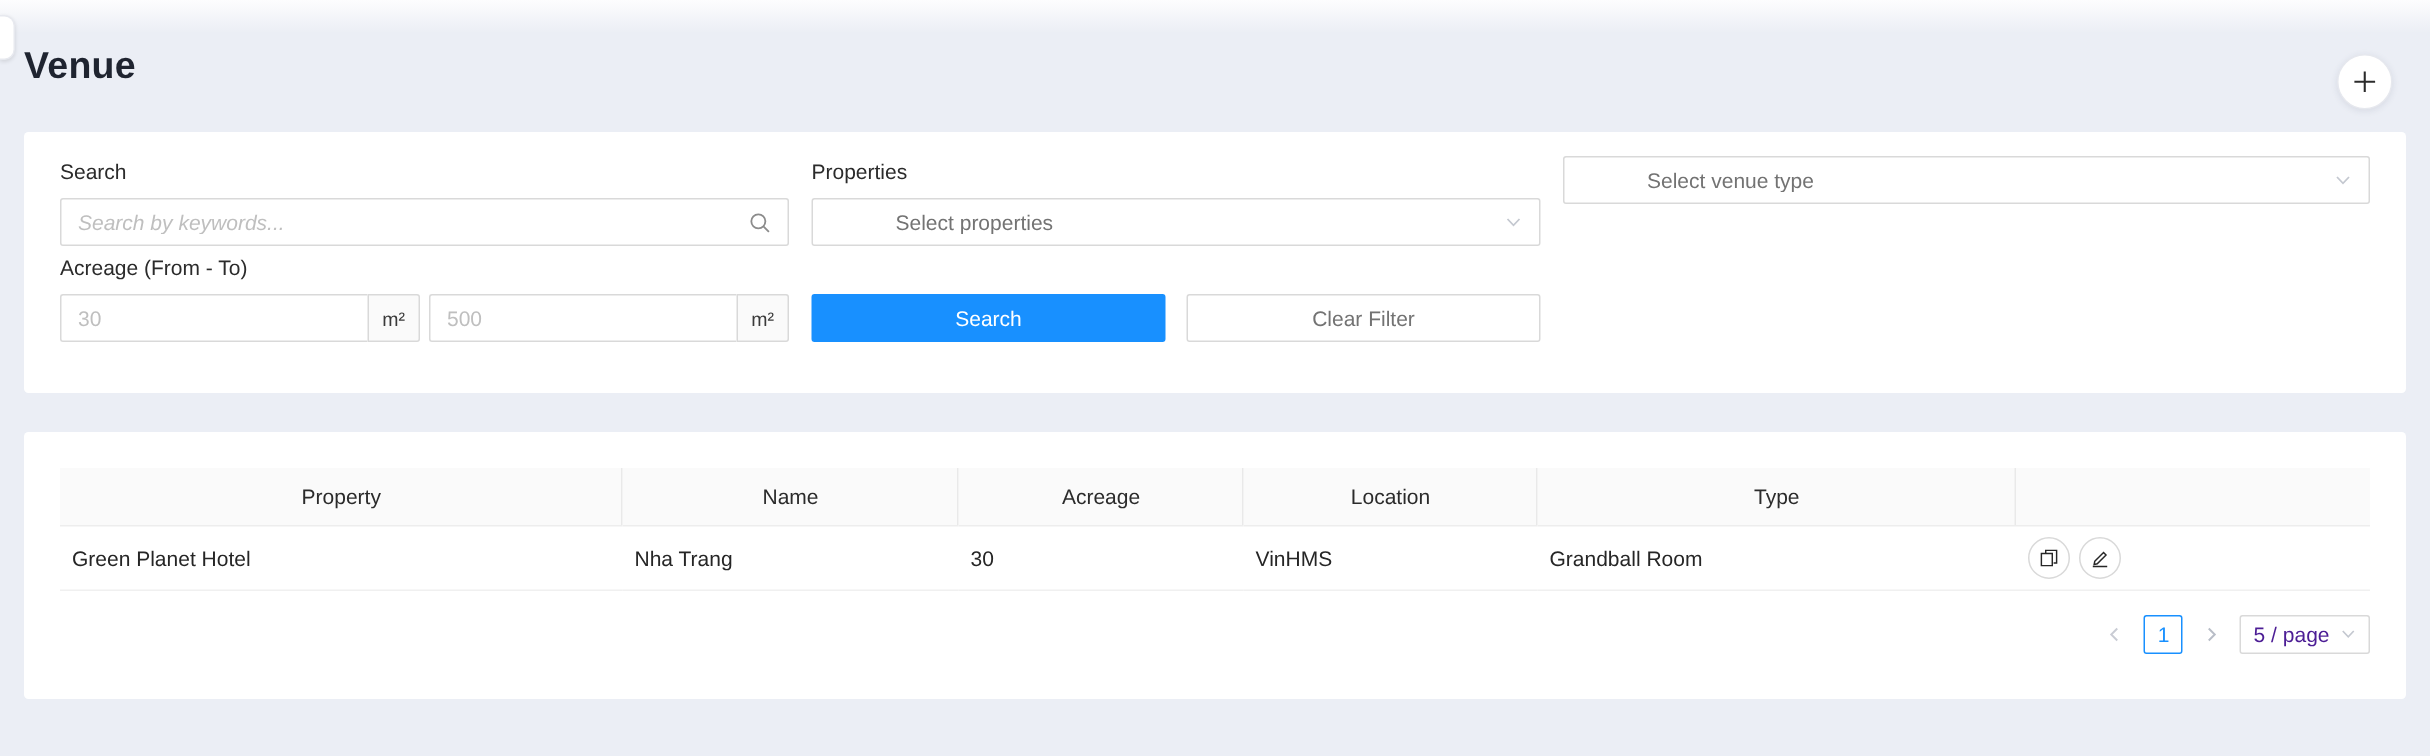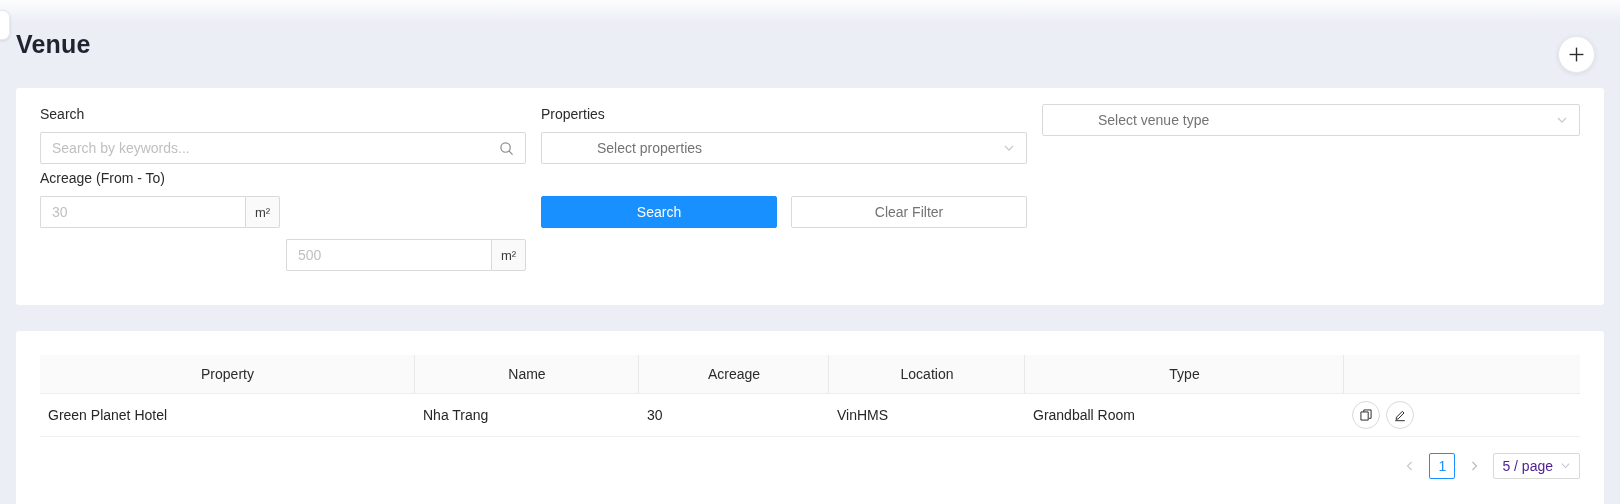--- a/index.html
+++ b/index.html
@@ -39,27 +39,27 @@
   .col-a{ flex:0 0 486px; } .col-b{ flex:0 0 486px; } .col-c{ flex:1 1 auto; }
   .field-label{ display:block; font-size:14px; color:#2b2b2b; line-height:20px; margin-bottom:8px; }
   .acreage-label{ margin-top:4px; }
   .control{
     height:32px; border:1px solid #d9d9d9; border-radius:2px; background:#fff;
     display:flex; align-items:center; padding:0 11px; font-size:14px;
   }
   .control .ph{ color:#737373; flex:1 1 auto; white-space:nowrap; overflow:hidden;margin-left:44px; }
   .text-input{
     flex:1 1 auto; border:none; outline:none; font-size:14px; height:100%;
-    font-family:"Liberation Sans", sans-serif; color:#262626; min-width:0; background:transparent;
+    font-family:"Liberation Sans", sans-serif; color:#262626; min-width:0; background:transparent;font-style:italic;
   }
   .text-input::placeholder{ color:#bfbfbf; }
   .ctrl-icon{ flex:0 0 auto; display:flex; align-items:center; }
   .acreage-row{ display:flex; gap:6px; }
   .input-group{ display:flex; flex:0 0 240px; height:32px; }
-  .input-group + .input-group{ margin-left:0;margin-top:43px; }
+  .input-group + .input-group{ margin-left:0; }
   .input-group .num-input{
     flex:1 1 auto; border:1px solid #d9d9d9; border-right:none; border-radius:2px 0 0 2px;
     padding:0 11px; font-size:14px; outline:none; min-width:0;
     font-family:"Liberation Sans", sans-serif; color:#262626;
   }
   .input-group .num-input::placeholder{ color:#bfbfbf; }
   .addon{
     flex:0 0 35px; background:#fafafa; border:1px solid #d9d9d9; border-radius:0 2px 2px 0;
     display:flex; align-items:center; justify-content:center; font-size:13px; color:#3a3a3a;
   }

